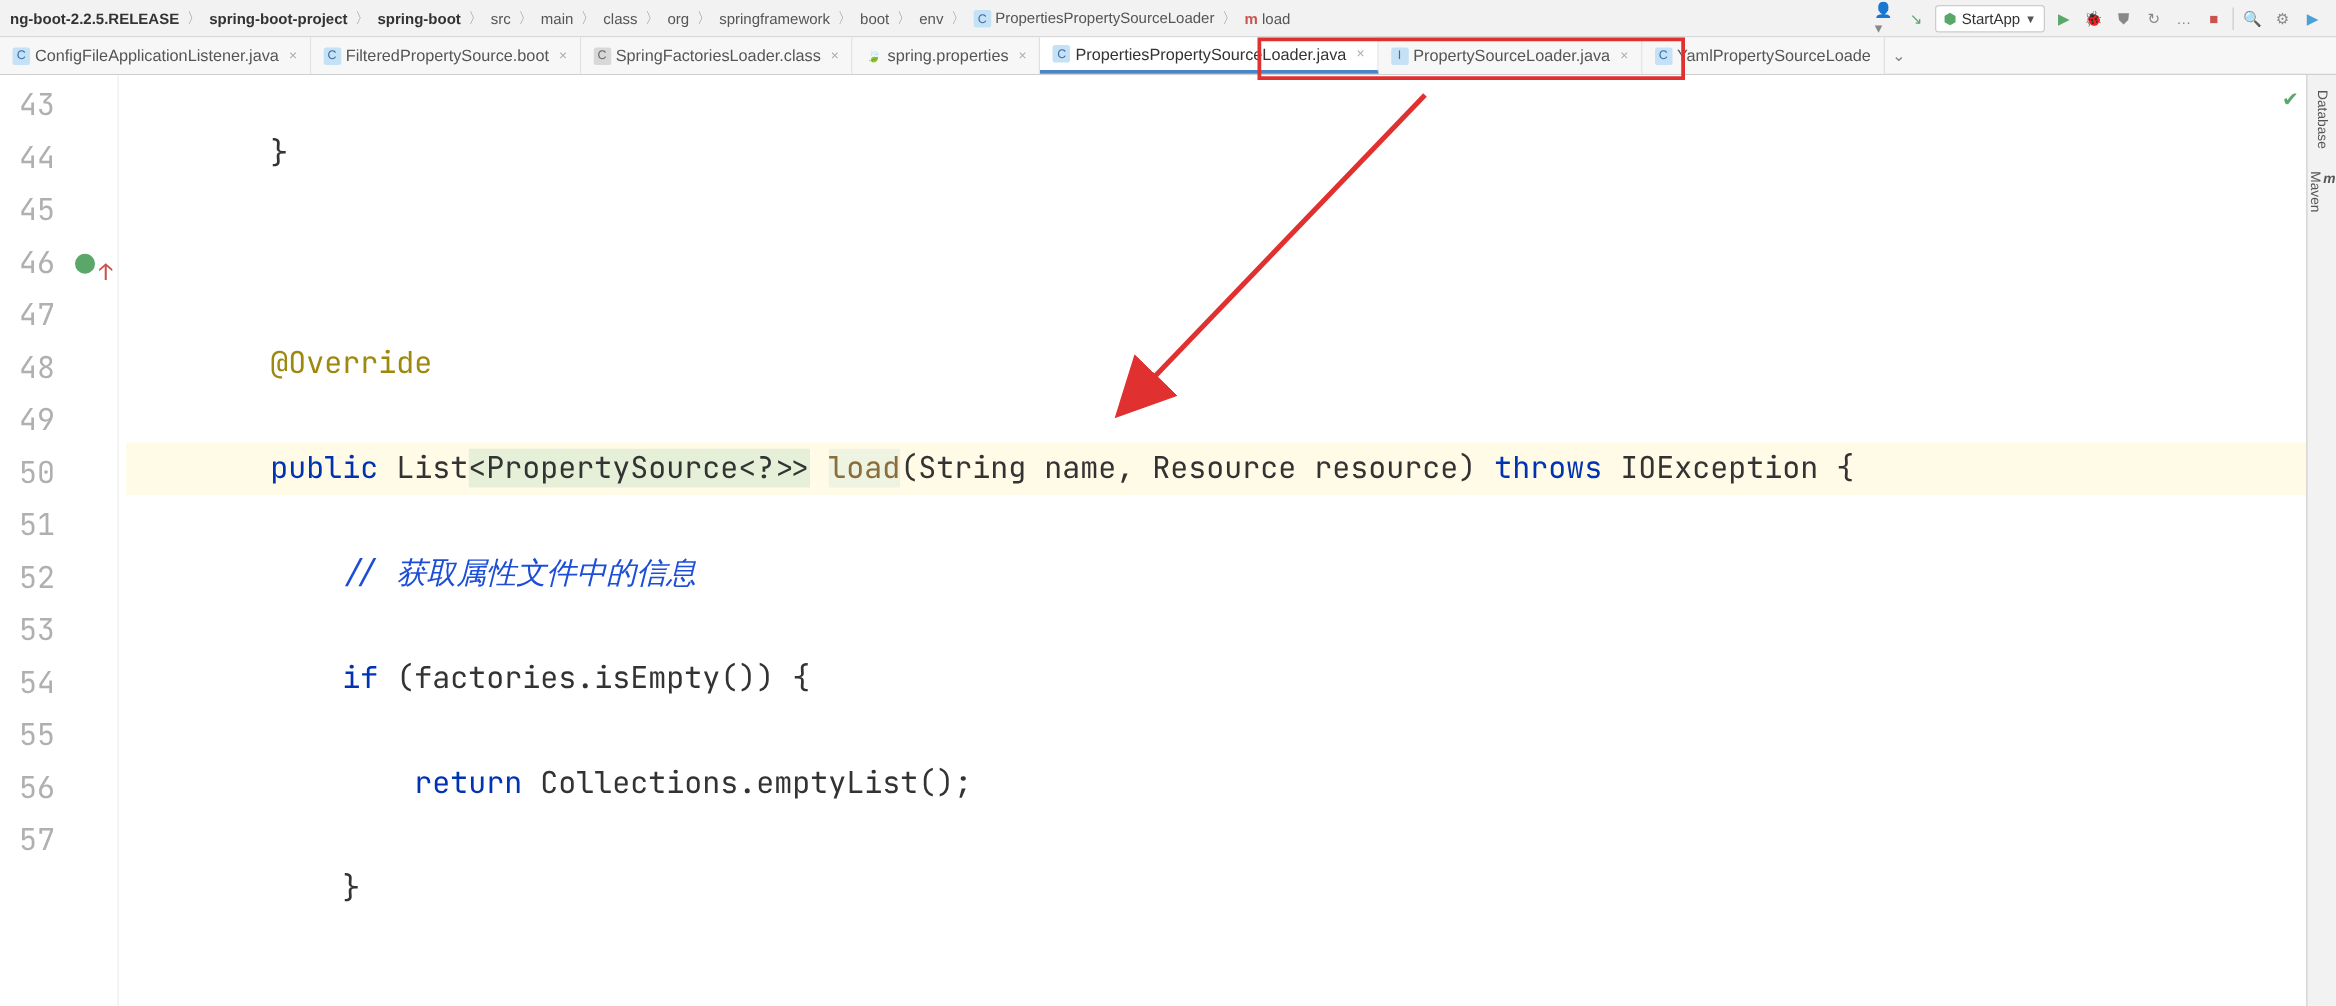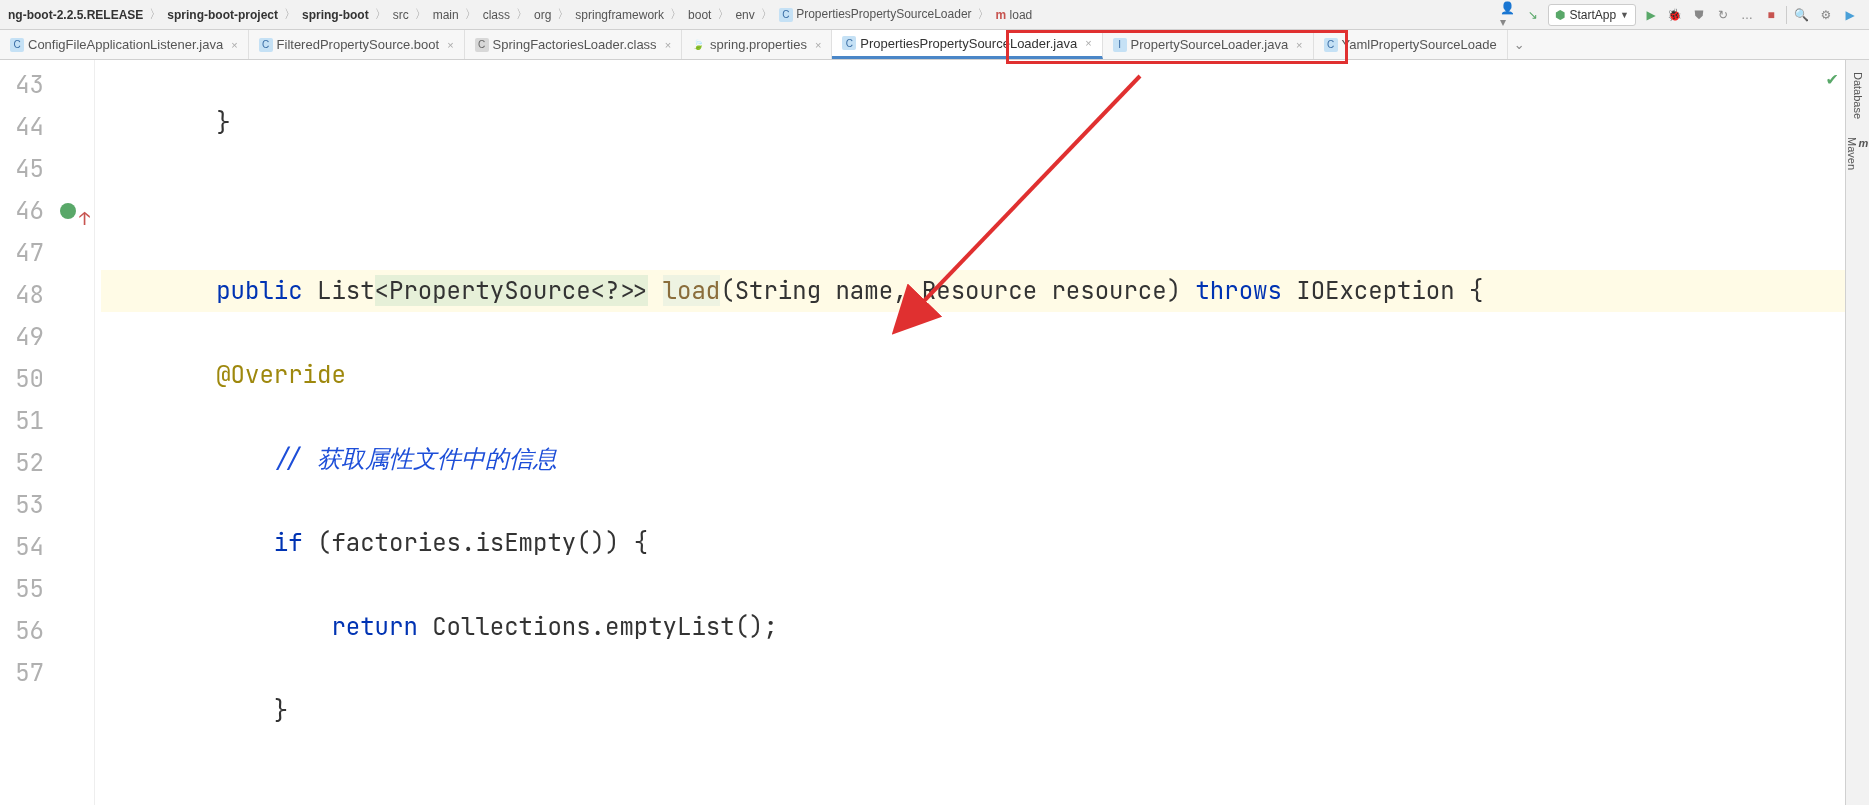--- a/index.html
+++ b/index.html
@@ -329,22 +329,22 @@
     <div class="ln">53</div>
     <div class="ln">54</div>
     <div class="ln">55</div>
     <div class="ln">56</div>
     <div class="ln">57</div>
   </div>
 
   <div class="code-area">
 <div class="code-line"><span>        }</span></div>
 <div class="code-line"><span></span></div>
+<div class="code-line"><span class="anno">        @Override</span></div>
 <div class="code-line hl-line"><span>        </span><span class="kw">public</span><span> List</span><span class="type-hl">&lt;PropertySource&lt;?&gt;&gt;</span><span> </span><span class="method-def">load</span><span>(String name, Resource resource) </span><span class="kw">throws</span><span> IOException {</span></div>
-<div class="code-line"><span class="anno">        @Override</span></div>
 <div class="code-line"><span class="comment">            // 获取属性文件中的信息</span></div>
 <div class="code-line"><span>            </span><span class="kw">if</span><span> (factories.isEmpty()) {</span></div>
 <div class="code-line"><span>                </span><span class="kw">return</span><span> Collections.</span><span class="call-it">emptyList</span><span>();</span></div>
 <div class="code-line"><span>            }</span></div>
 
 
 
 
 
 

